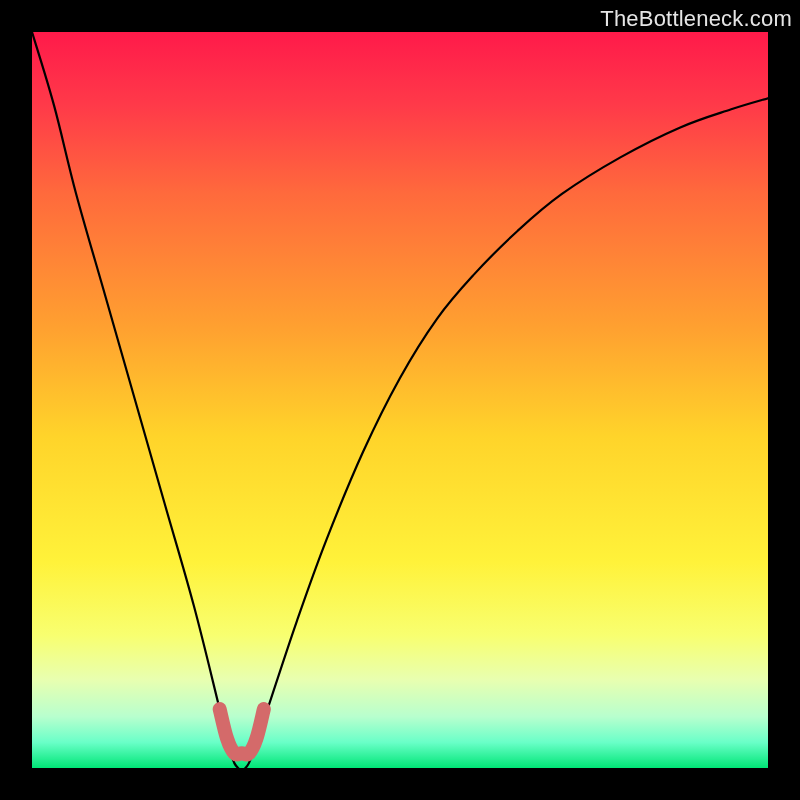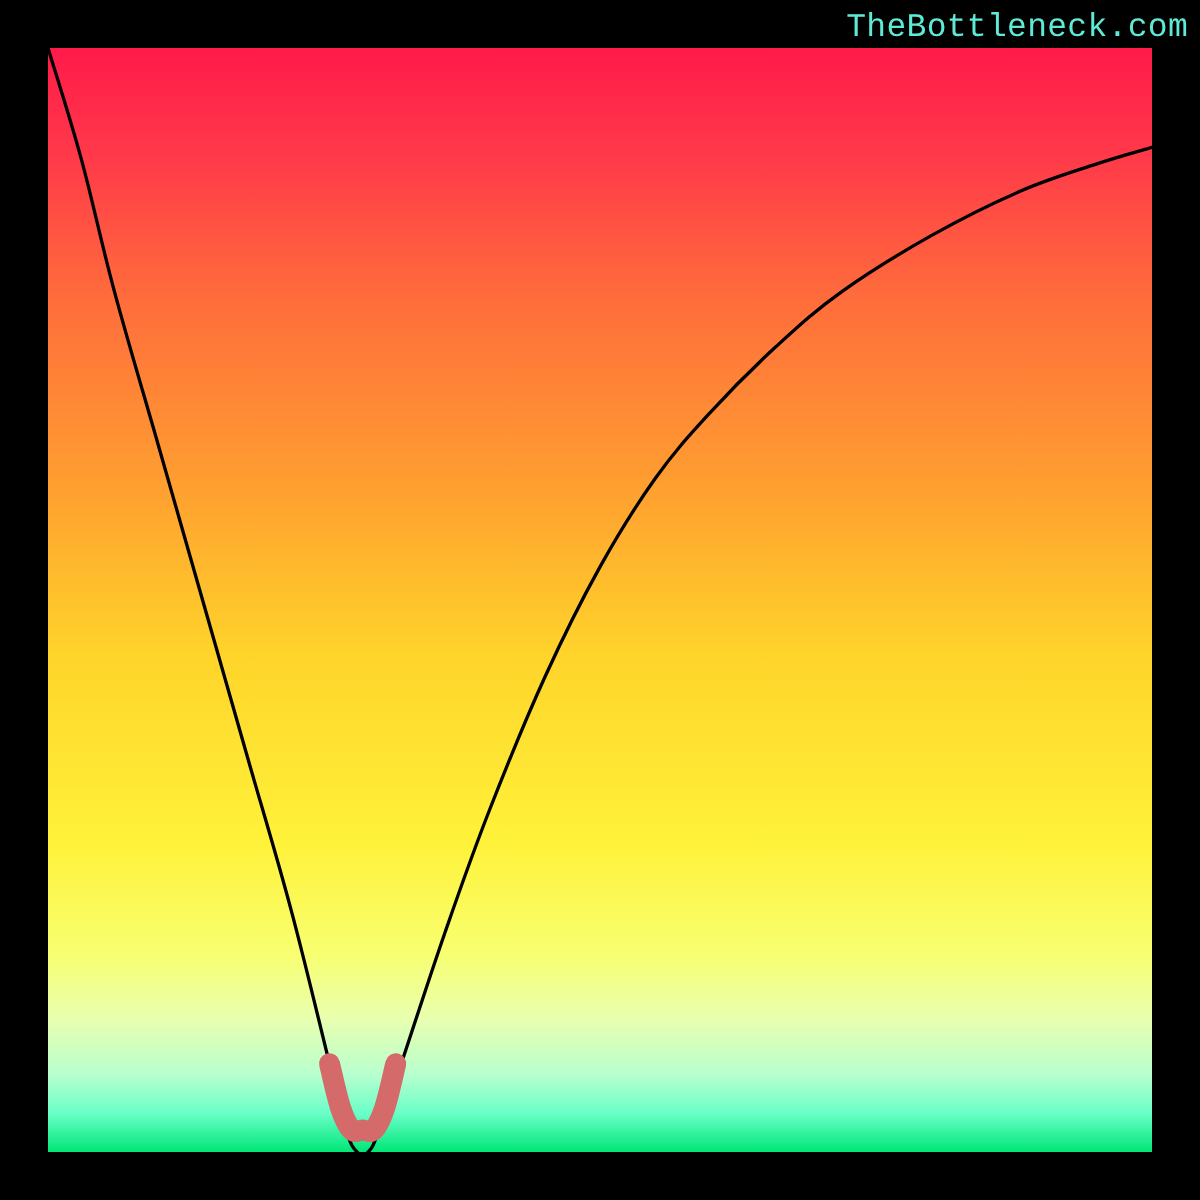--- a/index.html
+++ b/index.html
@@ -24,25 +24,24 @@
     left: 32px;
     width: 736px;
     height: 736px;
     overflow: hidden;
   }
   .watermark {
     position: absolute;
     top: 6px;
     right: 8px;
     font-size: 22px;
-    color: #5eead4;
+    color: #e5e5e5;
     font-weight: 500;
     letter-spacing: 0.2px;
     z-index: 3;
-    font-family: Liberation Mono, monospace;
   }
   svg { display: block; }
 </style>
 </head>
 <body>
 
 <div class="frame">
   <div class="watermark">TheBottleneck.com</div>
 
   <div class="plot">

